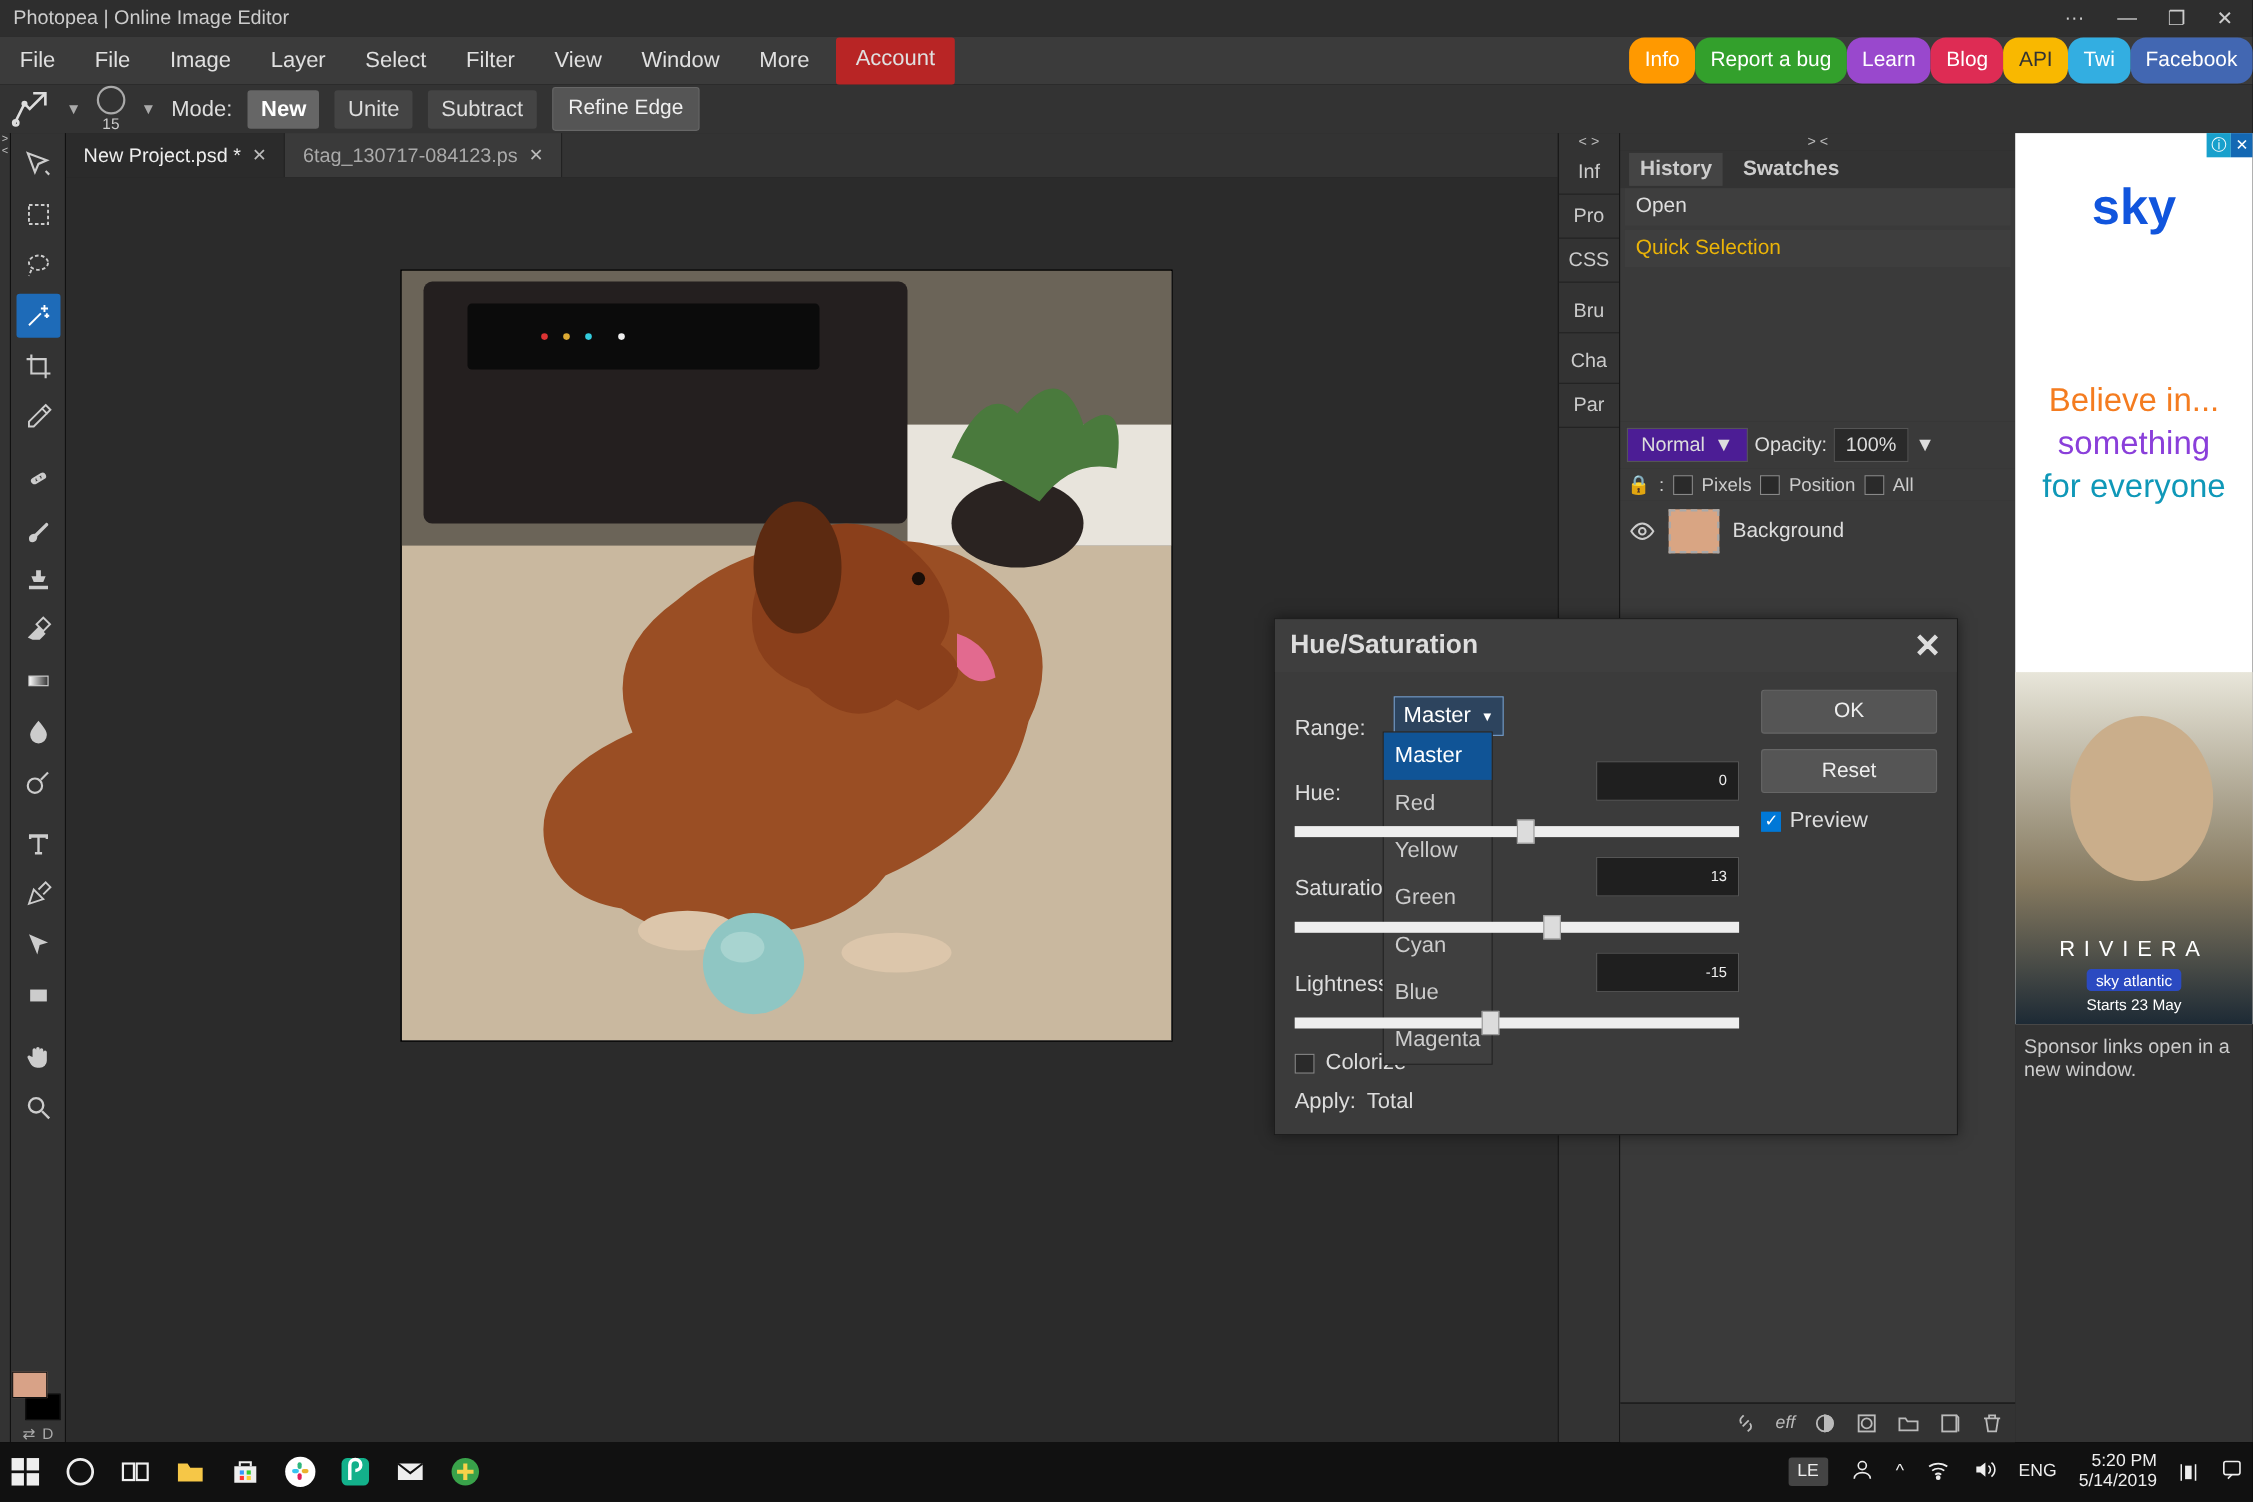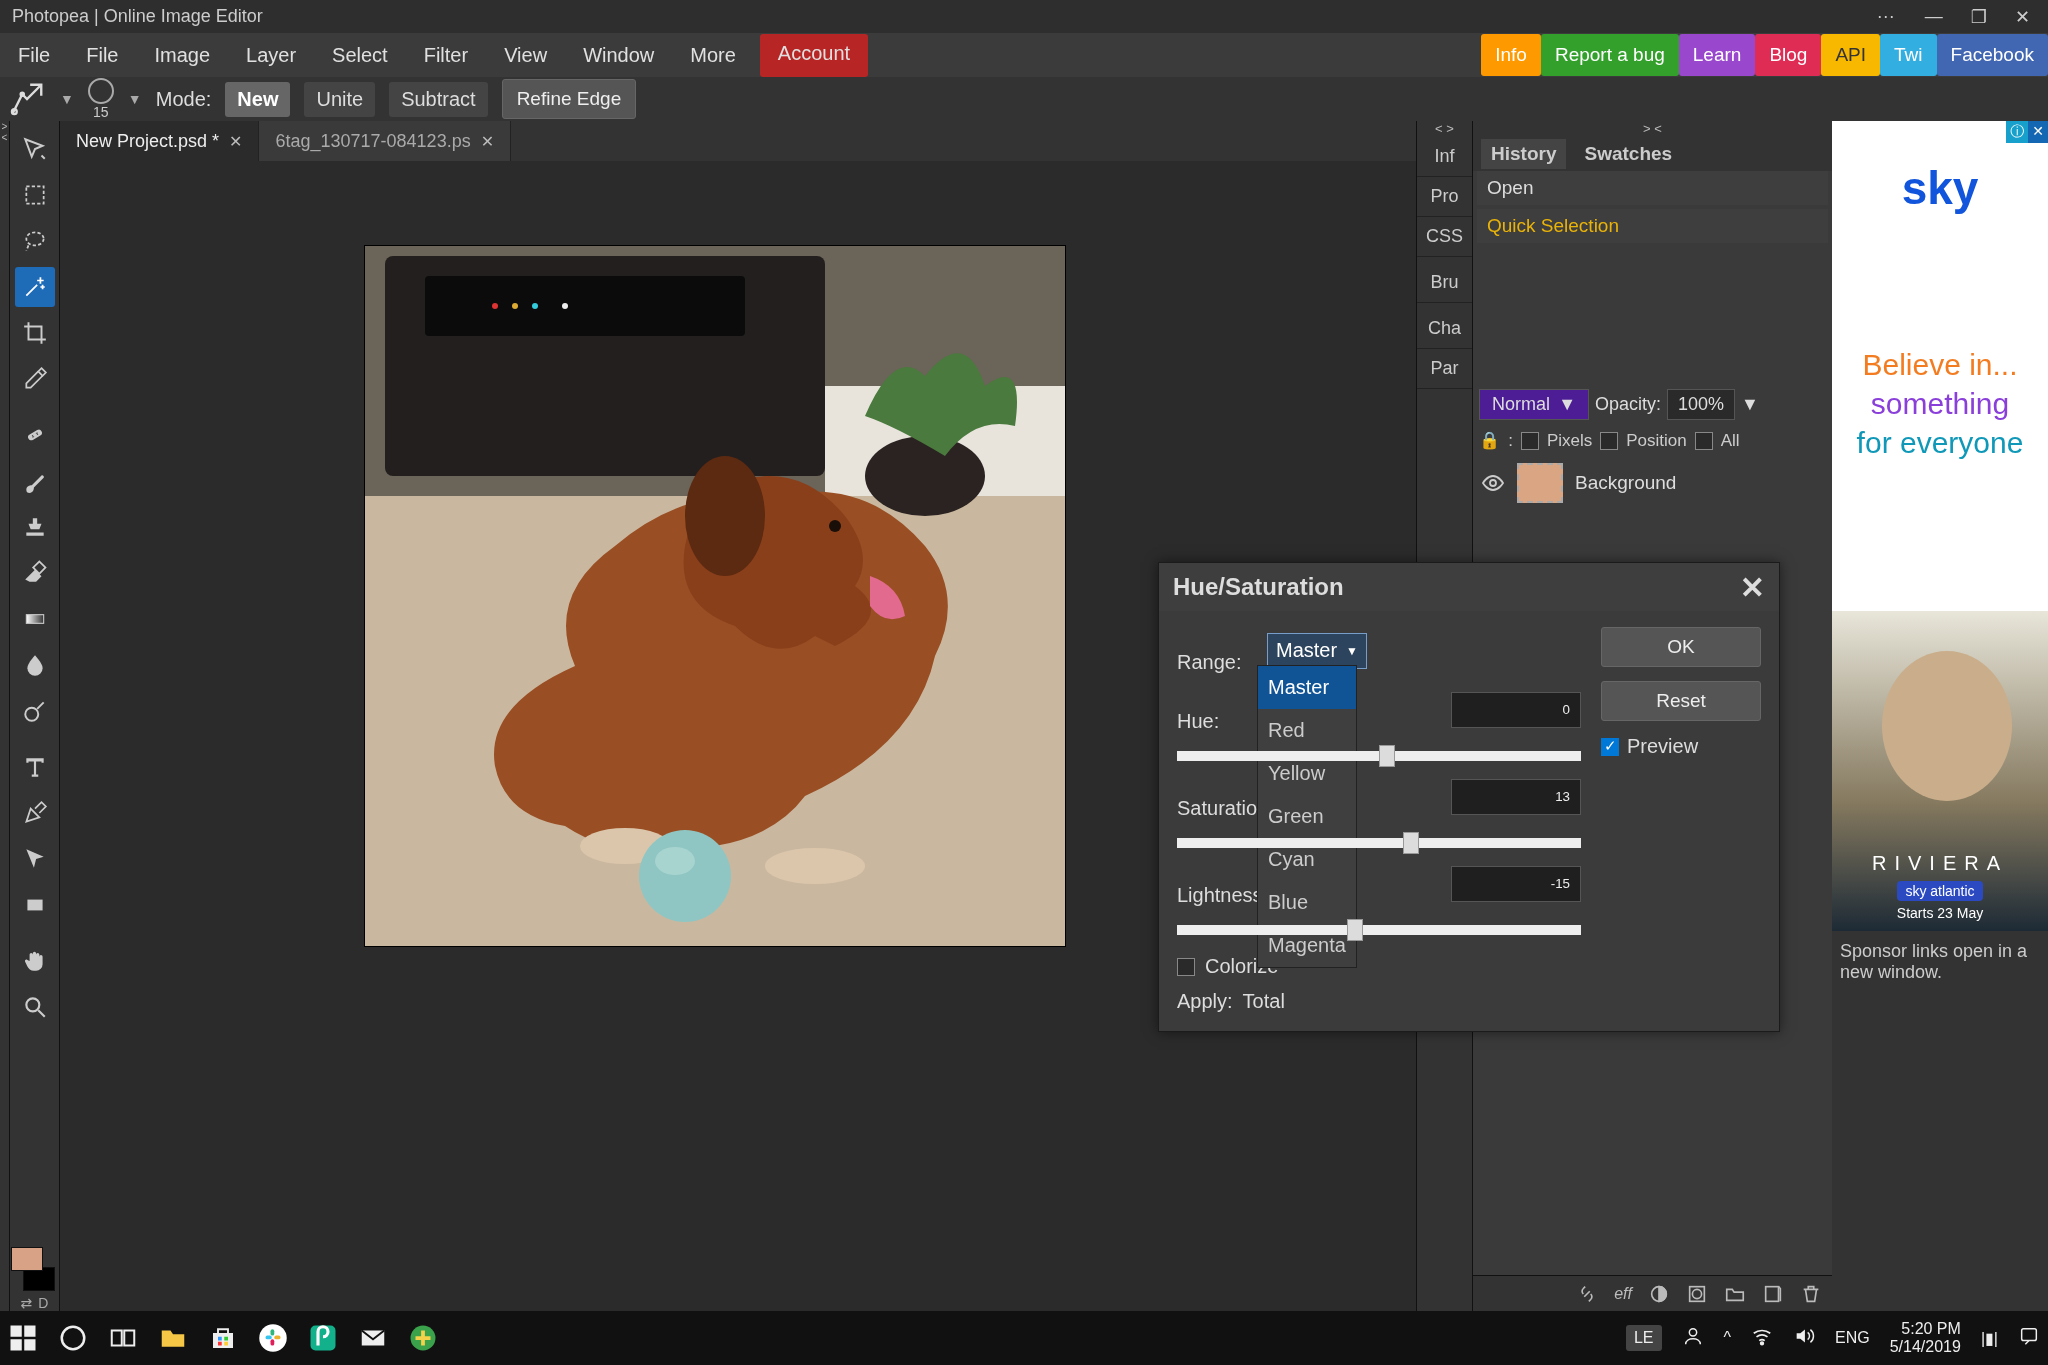--- a/index.html
+++ b/index.html
@@ -8,21 +8,21 @@
 .titlebar .left { padding-left: 12px; }
 .titlebar .right { display: flex; align-items: center; gap: 30px; padding-right: 18px; }
 .wincontrols { display:flex; gap: 28px; align-items:center; }
 .wincontrols span { font-size: 18px; color:#ccc; }
 
 .menubar { background: #3b3b3b; height: 44px; display: flex; align-items: center; justify-content: space-between; }
 .menubar .menus { display: flex; gap: 0; }
 .menubar .menu-item { color: #e0e0e0; font-size: 20px; padding: 10px 18px; }
 .menubar .menu-item.account { background:#b82525; border-radius:3px; margin-left:6px; padding:8px 18px; }
 .menubar .links { display:flex; gap:0; }
-.menubar .link { color:#fff; font-size:19px; padding:10px 14px; border-radius:3px; }
+.menubar .link { color:#fff; font-size:19px; padding:10px 14px; border-radius:14px; }
 .link.info{background:#f90;} .link.bug{background:#33a02c;} .link.learn{background:#9948cd;} .link.blog{background:#de2c54;} .link.api{background:#f9b800;color:#333;} .link.twi{background:#33aee1;} .link.fb{background:#4267b2;}
 
 .optionbar{ background:#333; height:44px; display:flex; align-items:center; color:#ddd; font-size:20px; gap:14px; padding-left:8px;}
 .optionbar .seg{background:#444; padding:6px 12px; border-radius:3px;}
 .optionbar .seg.active{background:#666;font-weight:bold;color:#fff;}
 .toolicon{width:38px;height:38px;display:flex;align-items:center;justify-content:center;}
 .circlesize{display:flex;flex-direction:column;align-items:center;font-size:14px;color:#ccc;}
 .circlesize .ring{width:26px;height:26px;border:2px solid #aaa;border-radius:50%;}
 .btn.refine{background:#555; border:1px solid #666; padding:6px 14px; border-radius:3px;}
 

